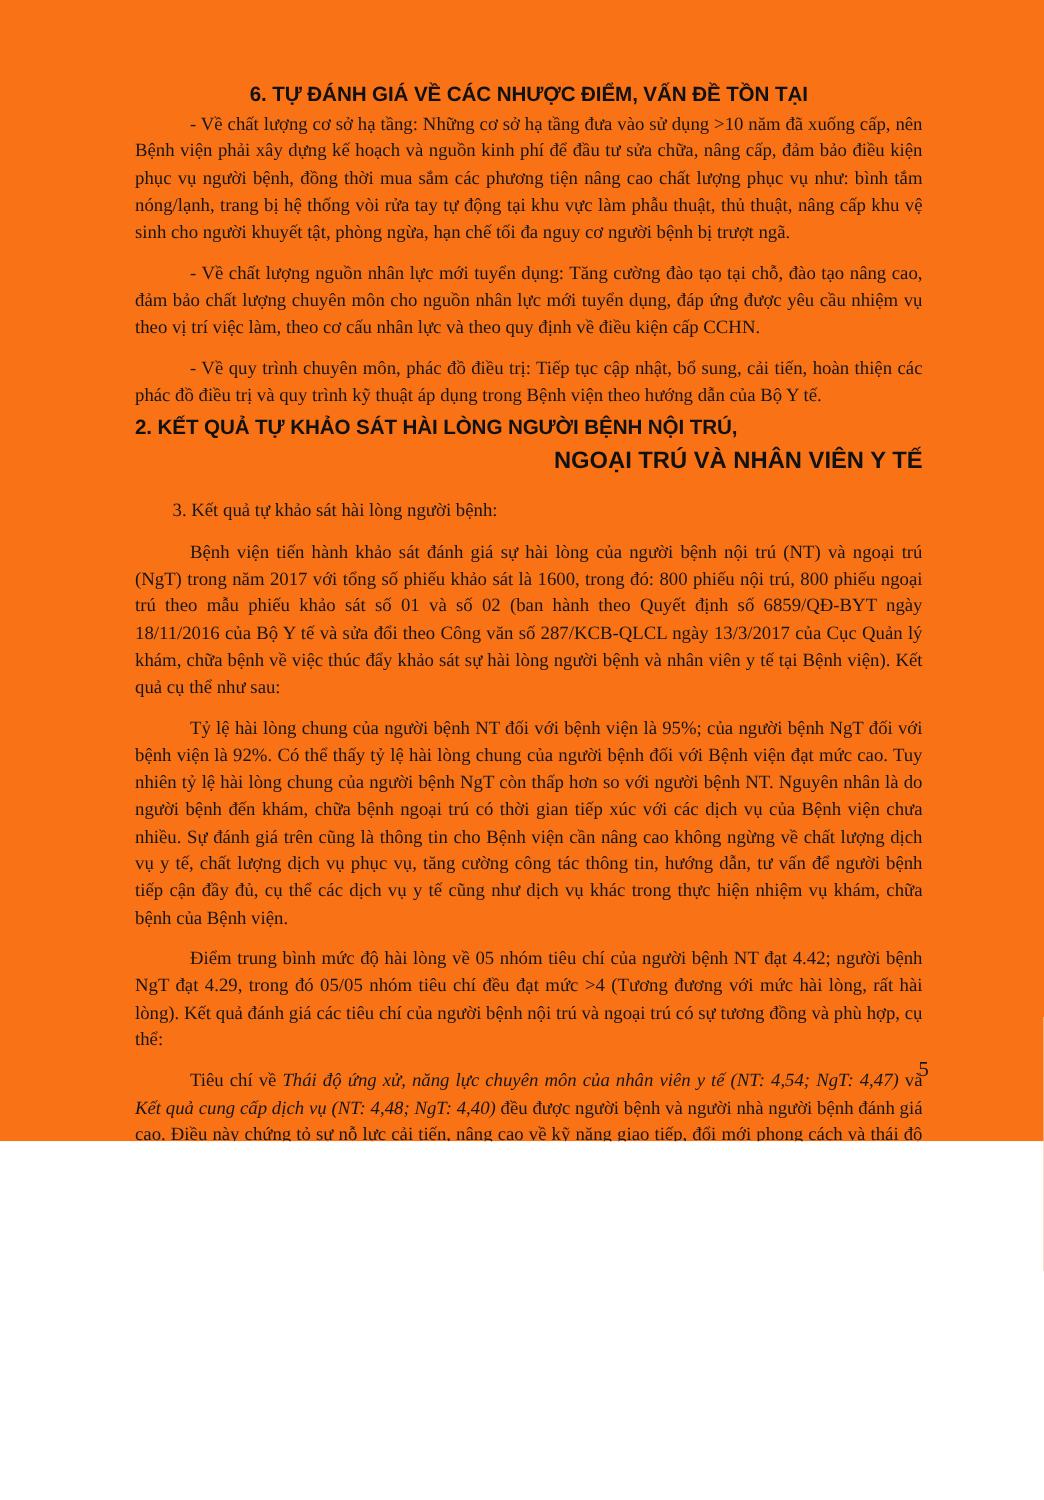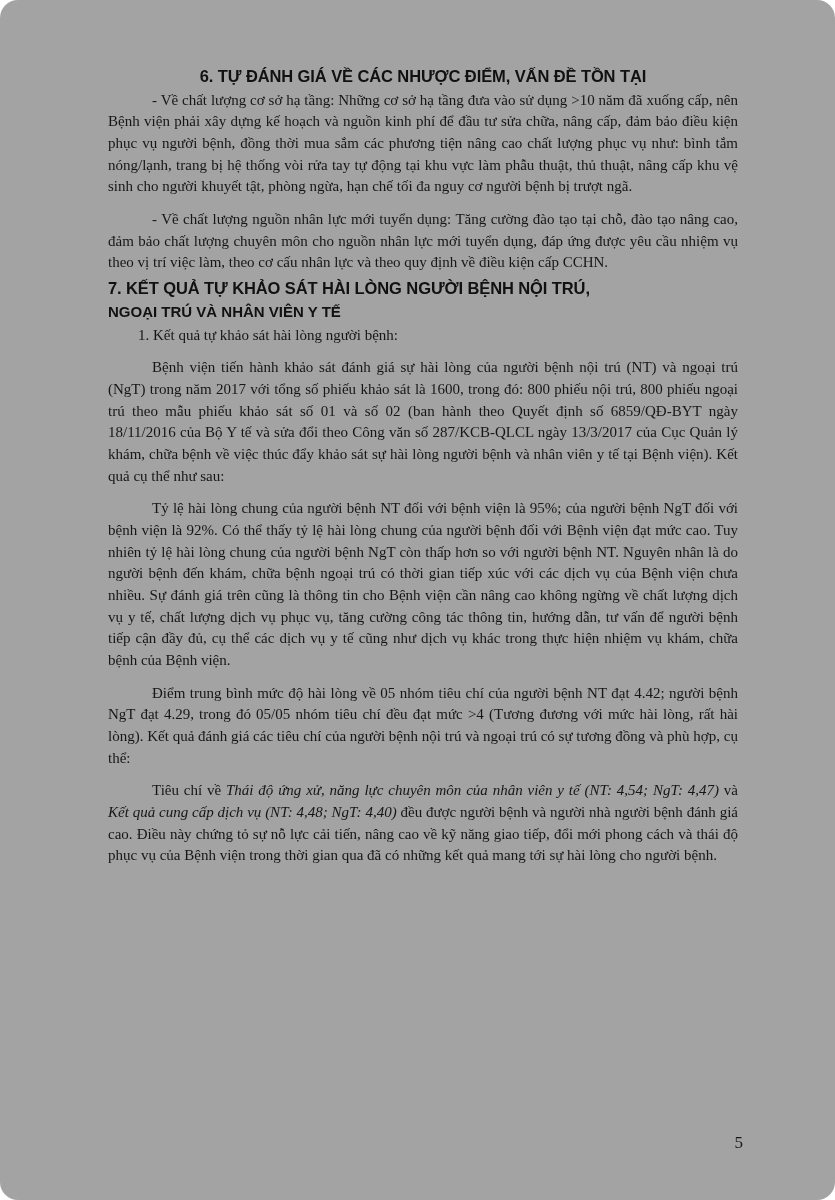--- a/index.html
+++ b/index.html
@@ -3,26 +3,25 @@
 <meta charset="utf-8">
 <style>
   html, body {
     margin: 0;
     padding: 0;
     background: #ffffff;
   }
   .page {
     position: relative;
     width: 835px;
-    height: 1200px;
-    background: #a3a3a3;
+    height: 913px;
+    background: #f97316;
     box-sizing: border-box;
     font-family: "Liberation Serif", serif;
     color: #1a1a1a;
-    border-radius: 18px;
   }
   .content {
     position: absolute;
     left: 108px;
     top: 66px;
     width: 630px;
   }
   h1.section-heading {
     font-family: "Liberation Sans", sans-serif;
     font-weight: bold;
@@ -52,24 +51,25 @@
   .indent-small {
     text-indent: 30px;
   }
   .heading-block {
     margin-top: 4px;
     margin-bottom: 2px;
   }
   .heading-line2 {
     font-family: "Liberation Sans", sans-serif;
     font-weight: bold;
-    font-size: 15px;
+    font-size: 19px;
     line-height: 1.32;
-    margin: 0 0 3px 0;
+    margin: 0 0 18px 0;
     color: #111;
+    text-align: right;
   }
   .italic {
     font-style: italic;
   }
   .page-number {
     position: absolute;
     right: 92px;
     bottom: 47px;
     font-size: 17px;
     font-family: "Liberation Serif", serif;
@@ -81,28 +81,29 @@
 
 <div class="page">
   <div class="content">
 
     <h1 class="section-heading centered">6. TỰ ĐÁNH GIÁ VỀ CÁC NHƯỢC ĐIỂM, VẤN ĐỀ TỒN TẠI</h1>
 
     <p class="para indent">- Về chất lượng cơ sở hạ tầng: Những cơ sở hạ tầng đưa vào sử dụng &gt;10 năm đã xuống cấp, nên Bệnh viện phải xây dựng kế hoạch và nguồn kinh phí để đầu tư sửa chữa, nâng cấp, đảm bảo điều kiện phục vụ người bệnh, đồng thời mua sắm các phương tiện nâng cao chất lượng phục vụ như: bình tắm nóng/lạnh, trang bị hệ thống vòi rửa tay tự động tại khu vực làm phẫu thuật, thủ thuật, nâng cấp khu vệ sinh cho người khuyết tật, phòng ngừa, hạn chế tối đa nguy cơ người bệnh bị trượt ngã.</p>
 
     <p class="para indent">- Về chất lượng nguồn nhân lực mới tuyển dụng: Tăng cường đào tạo tại chỗ, đào tạo nâng cao, đảm bảo chất lượng chuyên môn cho nguồn nhân lực mới tuyển dụng, đáp ứng được yêu cầu nhiệm vụ theo vị trí việc làm, theo cơ cấu nhân lực và theo quy định về điều kiện cấp CCHN.</p>
 
+    <p class="para indent">- Về quy trình chuyên môn, phác đồ điều trị: Tiếp tục cập nhật, bổ sung, cải tiến, hoàn thiện các phác đồ điều trị và quy trình kỹ thuật áp dụng trong Bệnh viện theo hướng dẫn của Bộ Y tế.</p>
 
 
     <div class="heading-block">
-      <h1 class="section-heading">7. KẾT QUẢ TỰ KHẢO SÁT HÀI LÒNG NGƯỜI BỆNH NỘI TRÚ,</h1>
+      <h1 class="section-heading">2. KẾT QUẢ TỰ KHẢO SÁT HÀI LÒNG NGƯỜI BỆNH NỘI TRÚ,</h1>
       <div class="heading-line2">NGOẠI TRÚ VÀ NHÂN VIÊN Y TẾ</div>
     </div>
 
-    <p class="para indent-small">1. Kết quả tự khảo sát hài lòng người bệnh:</p>
+    <p class="para indent-small">3. Kết quả tự khảo sát hài lòng người bệnh:</p>
 
     <p class="para indent">Bệnh viện tiến hành khảo sát đánh giá sự hài lòng của người bệnh nội trú (NT) và ngoại trú (NgT) trong năm 2017  với tổng số phiếu khảo sát là 1600, trong đó: 800 phiếu nội trú, 800 phiếu ngoại trú theo mẫu phiếu khảo sát số 01 và số 02 (ban hành theo Quyết định số 6859/QĐ-BYT ngày 18/11/2016 của Bộ Y tế và sửa đổi theo Công văn số 287/KCB-QLCL ngày 13/3/2017 của Cục Quản lý khám, chữa bệnh về việc thúc đẩy khảo sát sự hài lòng người bệnh và nhân viên y tế tại Bệnh viện). Kết quả cụ thể như sau:</p>
 
     <p class="para indent">Tỷ lệ hài lòng chung của người bệnh NT đối với bệnh viện là 95%; của người bệnh NgT đối với bệnh viện là 92%. Có thể thấy tỷ lệ hài lòng chung của người bệnh đối với Bệnh viện đạt mức cao. Tuy nhiên  tỷ lệ hài lòng chung của người bệnh NgT còn thấp hơn so với người bệnh NT. Nguyên nhân là do người bệnh đến khám, chữa bệnh ngoại trú có thời gian tiếp xúc với các dịch vụ của Bệnh viện chưa nhiều. Sự đánh giá trên cũng là thông tin cho Bệnh viện cần nâng cao không ngừng về chất lượng dịch vụ y tế, chất lượng dịch vụ phục vụ, tăng cường công tác thông tin, hướng dẫn, tư vấn để người bệnh tiếp cận đầy đủ, cụ thể các dịch vụ y tế cũng như dịch vụ khác trong thực hiện nhiệm vụ khám, chữa bệnh của Bệnh viện.</p>
 
     <p class="para indent">Điểm trung bình mức độ hài lòng về 05 nhóm tiêu chí của người bệnh NT đạt 4.42; người bệnh NgT đạt 4.29, trong đó 05/05 nhóm tiêu chí đều đạt mức &gt;4 (Tương đương với mức hài lòng, rất hài lòng). Kết quả đánh giá các tiêu chí của người bệnh nội trú và ngoại trú có sự tương đồng và phù hợp, cụ thể:</p>
 
     <p class="para indent"><span>Tiêu chí về </span><span class="italic">Thái độ ứng xử, năng lực chuyên môn của nhân viên y tế (NT: 4,54; NgT: 4,47)</span><span> và </span><span class="italic">Kết quả cung cấp dịch vụ (NT: 4,48; NgT: 4,40)</span><span> đều được người bệnh và người nhà người bệnh đánh giá cao. Điều này chứng tỏ sự nỗ lực cải tiến, nâng cao về kỹ năng giao tiếp, đổi mới phong cách và thái độ phục vụ của Bệnh viện trong thời gian qua đã có những kết quả mang tới sự hài lòng cho người bệnh.</span></p>
 
   </div>

